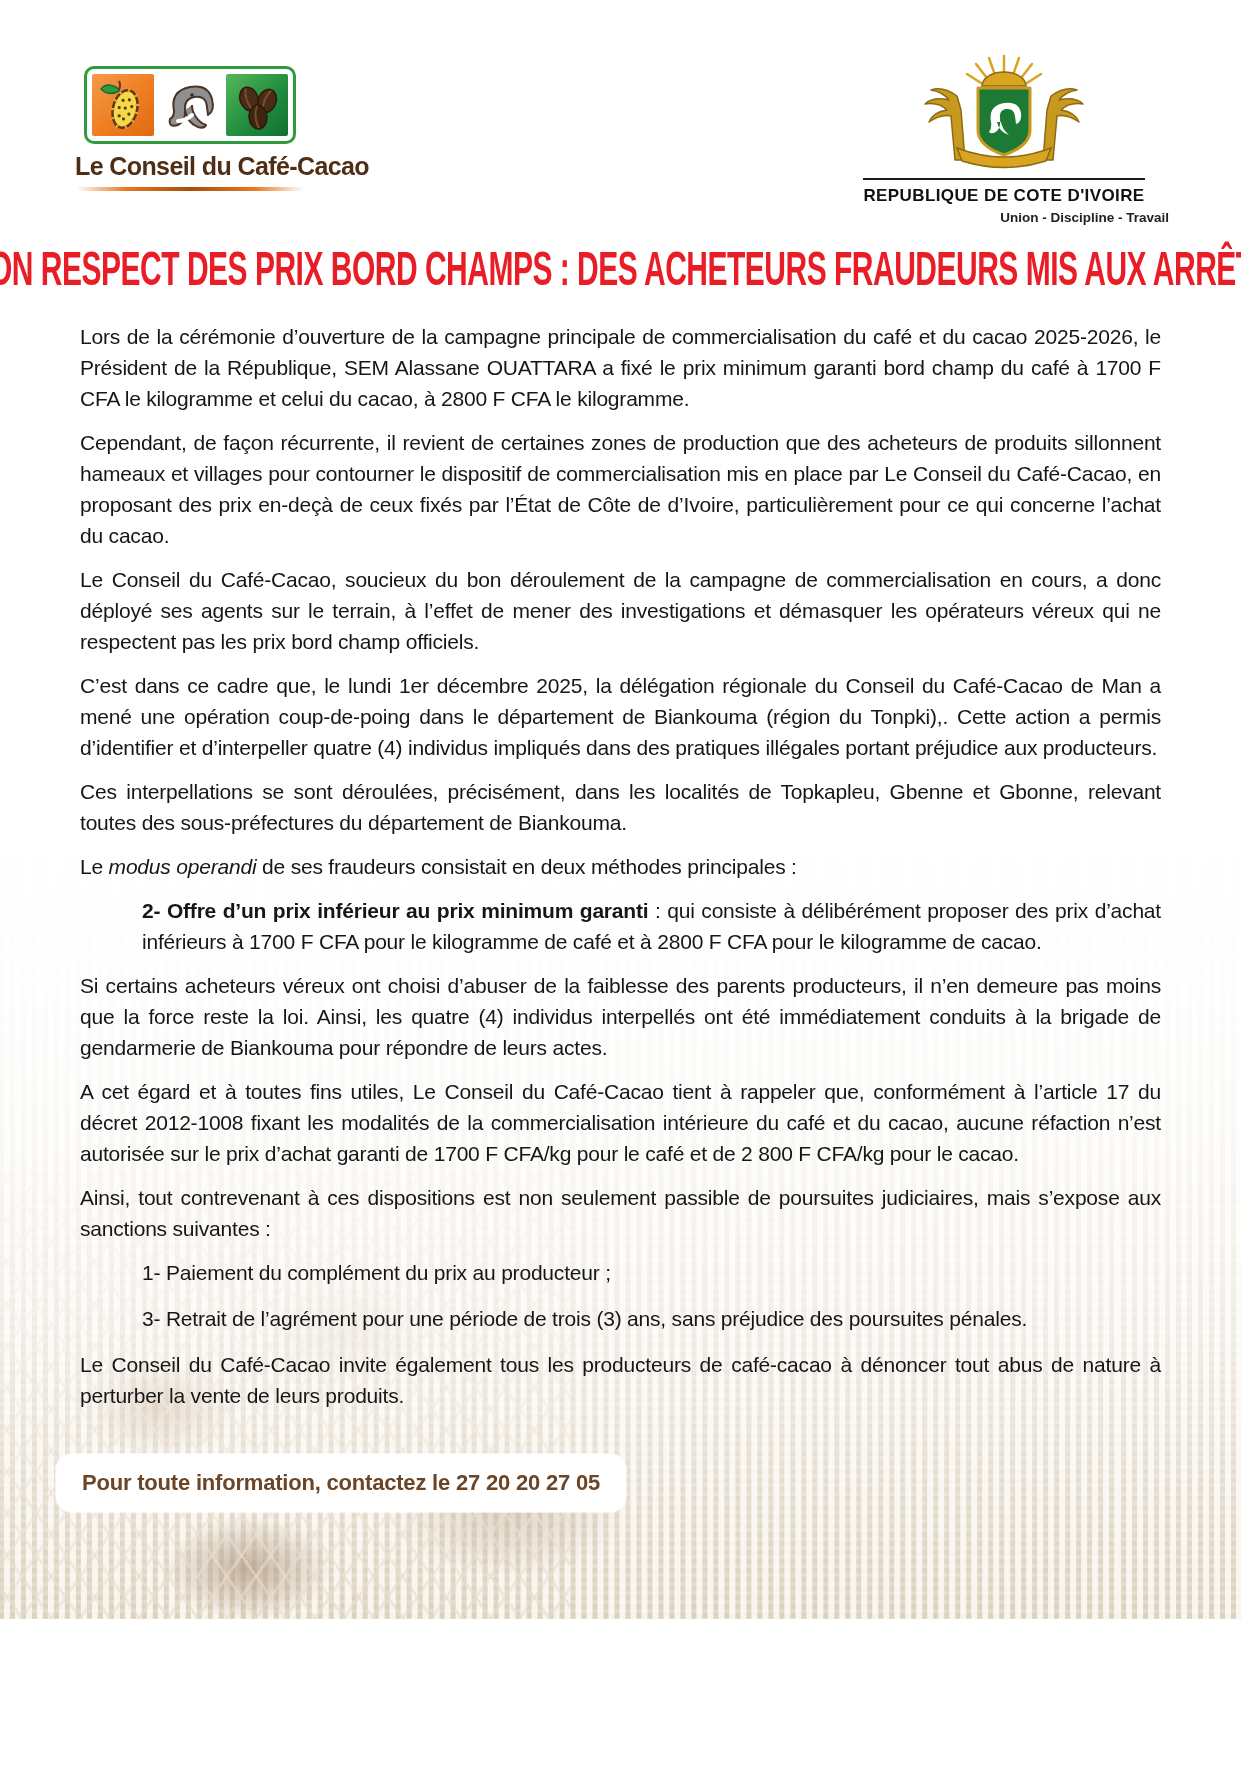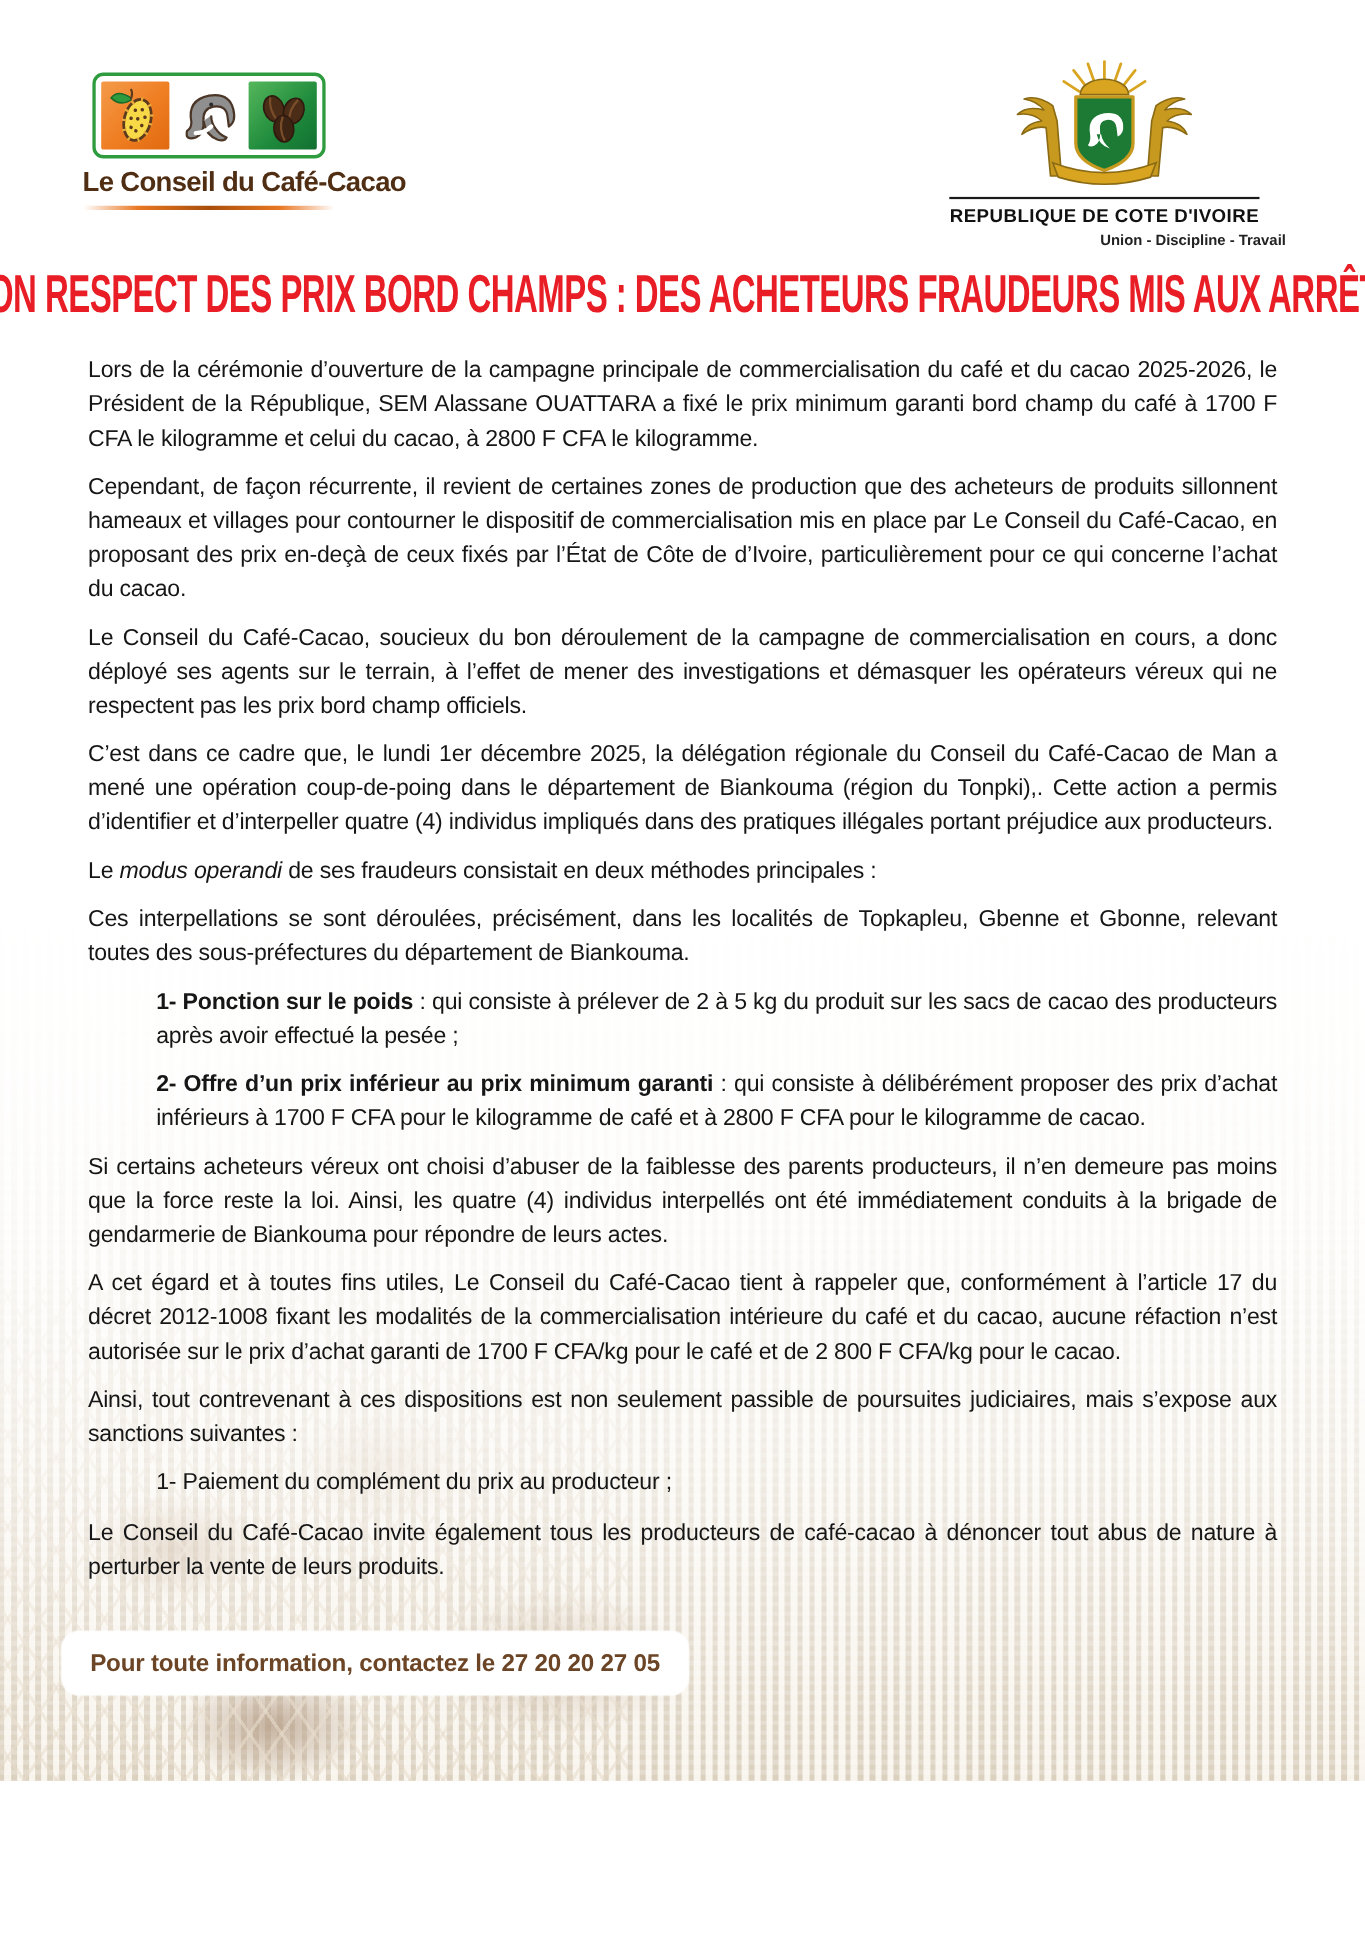--- a/index.html
+++ b/index.html
@@ -212,33 +212,33 @@
     <div class="title-wrap">
       <span class="title-text">NON RESPECT DES PRIX BORD CHAMPS : DES ACHETEURS FRAUDEURS MIS AUX ARRÊTS</span>
     </div>
 
     
     <div class="content">
       <p>Lors de la cérémonie d’ouverture de la campagne principale de commercialisation du café et du cacao 2025-2026, le Président de la République, SEM Alassane OUATTARA a fixé le prix minimum garanti bord champ du café à 1700 F CFA le kilogramme et celui du cacao, à 2800 F CFA le kilogramme.</p>
       <p>Cependant, de façon récurrente, il revient de certaines zones de production que des acheteurs de produits sillonnent hameaux et villages pour contourner le dispositif de commercialisation mis en place par Le Conseil du Café-Cacao, en proposant des prix en-deçà de ceux fixés par l’État de Côte de d’Ivoire, particulièrement pour ce qui concerne l’achat du cacao.</p>
       <p>Le Conseil du Café-Cacao, soucieux du bon déroulement de la campagne de commercialisation en cours, a donc déployé ses agents sur le terrain, à l’effet de mener des investigations et démasquer les opérateurs véreux qui ne respectent pas les prix bord champ officiels.</p>
       <p>C’est dans ce cadre que, le lundi 1er décembre 2025, la délégation régionale du Conseil du Café-Cacao de Man a mené une opération coup-de-poing dans le département de Biankouma (région du Tonpki),. Cette action a permis d’identifier et d’interpeller quatre (4) individus impliqués dans des pratiques illégales portant préjudice aux producteurs.</p>
+      <p>Ces interpellations se sont déroulées, précisément, dans les localités de Topkapleu, Gbenne et Gbonne, relevant toutes des sous-préfectures du département de Biankouma.</p>
+
       <p><span>Le </span><span class="i">modus operandi</span><span> de ses fraudeurs consistait en deux méthodes principales :</span></p>
 
-      <p>Ces interpellations se sont déroulées, précisément, dans les localités de Topkapleu, Gbenne et Gbonne, relevant toutes des sous-préfectures du département de Biankouma.</p>
-
-      <p class="indent"><span class="b">1- Ponction sur le poids</span><span> : qui consiste à prélever de 2 à 5 kg du produit sur les sacs de cacao des producteurs après avoir effectué la pesée ;</span></p>
 
       <p class="indent"><span class="b">2- Offre d’un prix inférieur au prix minimum garanti</span><span> : qui consiste à délibérément proposer des prix d’achat inférieurs à 1700 F CFA pour le kilogramme de café et à 2800 F CFA pour le kilogramme de cacao.</span></p>
 
       <p>Si certains acheteurs véreux ont choisi d’abuser de la faiblesse des parents producteurs, il n’en demeure pas moins que la force reste la loi. Ainsi, les quatre (4) individus interpellés ont été immédiatement conduits à la brigade de gendarmerie de Biankouma pour répondre de leurs actes.</p>
       <p>A cet égard et à toutes fins utiles, Le Conseil du Café-Cacao tient à rappeler que, conformément à l’article 17 du décret 2012-1008 fixant les modalités de la commercialisation intérieure du café et du cacao, aucune réfaction n’est autorisée sur le prix d’achat garanti de 1700 F CFA/kg pour le café et de 2 800 F CFA/kg pour le cacao.</p>
       <p>Ainsi, tout contrevenant à ces dispositions est non seulement passible de poursuites judiciaires, mais s’expose aux sanctions suivantes :</p>
 
       <div class="list-line">1- Paiement du complément du prix au producteur ;</div>
+      <div class="list-line">3- Retrait de l’agrément pour une période de trois (3) ans, sans préjudice des poursuites pénales.</div>
 
       <p>Le Conseil du Café-Cacao invite également tous les producteurs de café-cacao à dénoncer tout abus de nature à perturber la vente de leurs produits.</p>
     </div>
 
     
     <div class="contact-box">
       <span>Pour toute information, contactez le 27 20 20 27 05</span>
     </div>
 
   </div>

